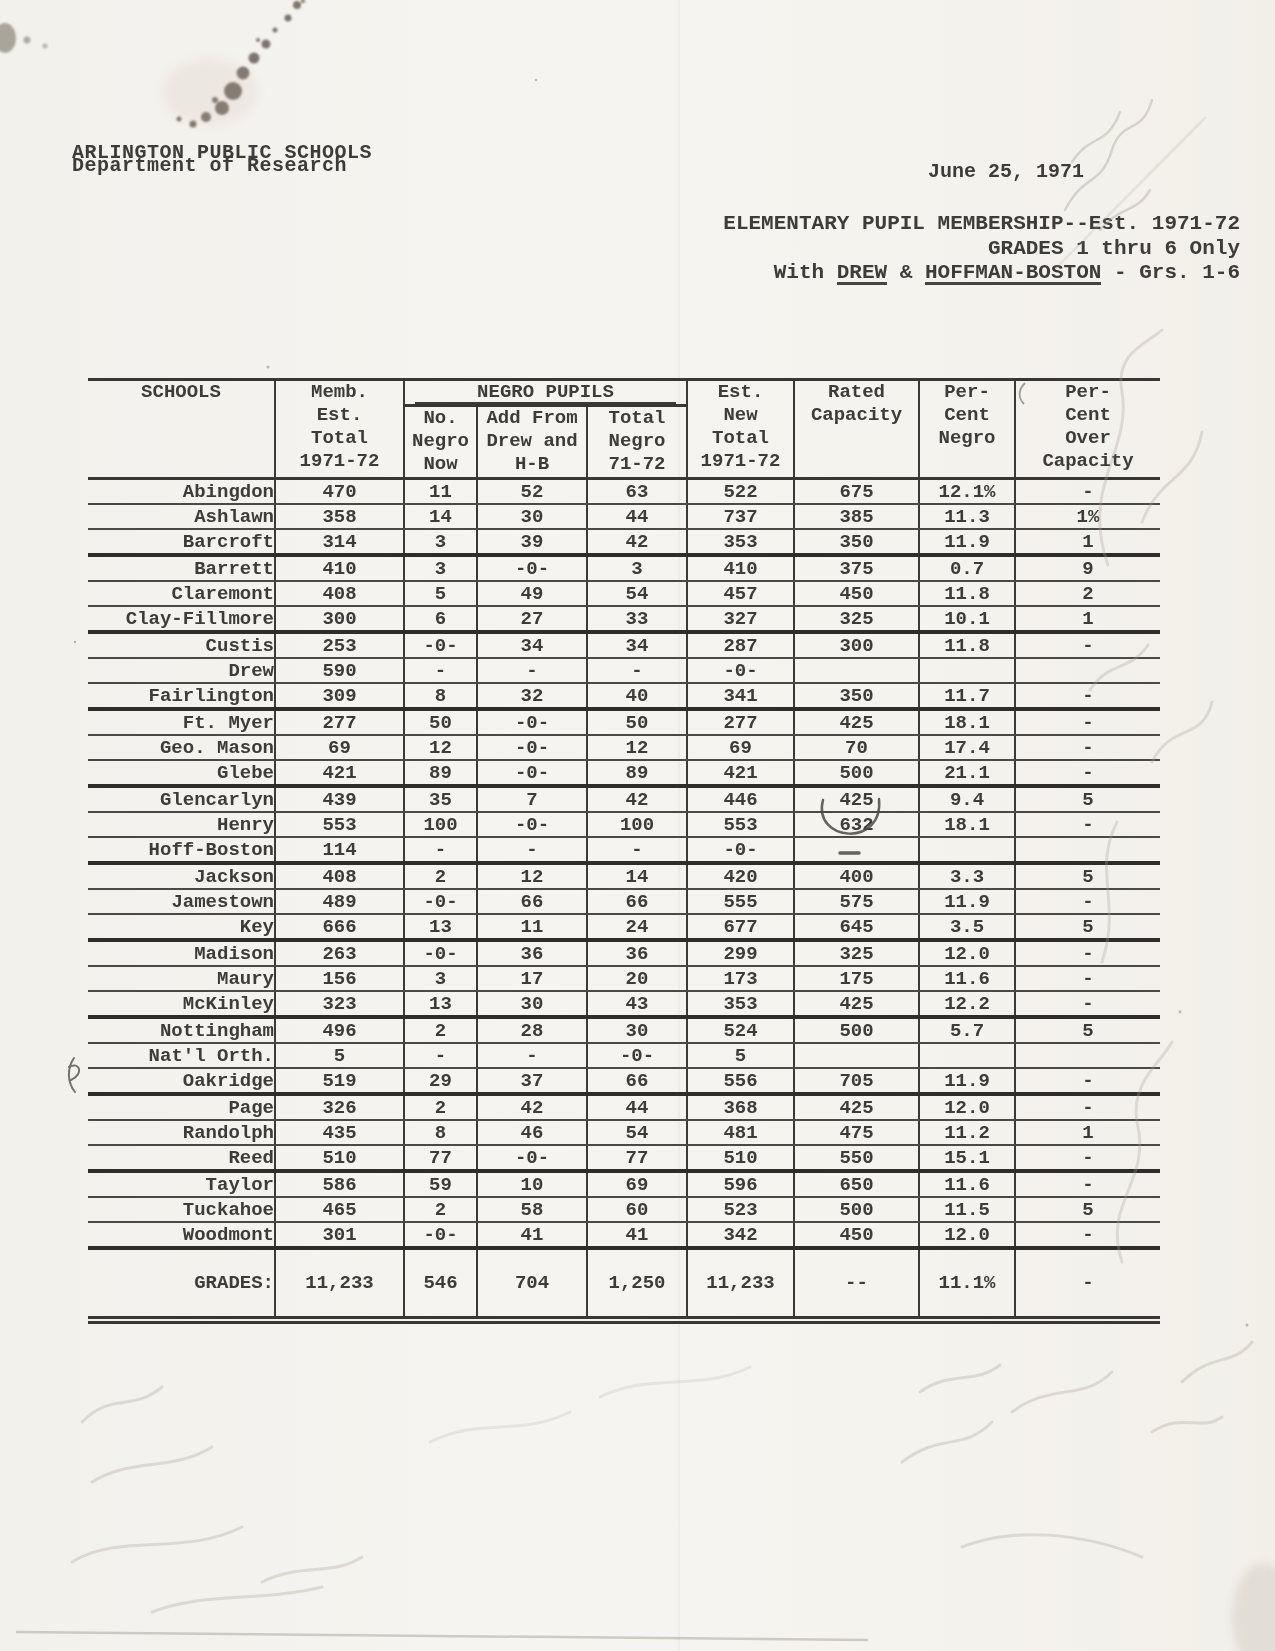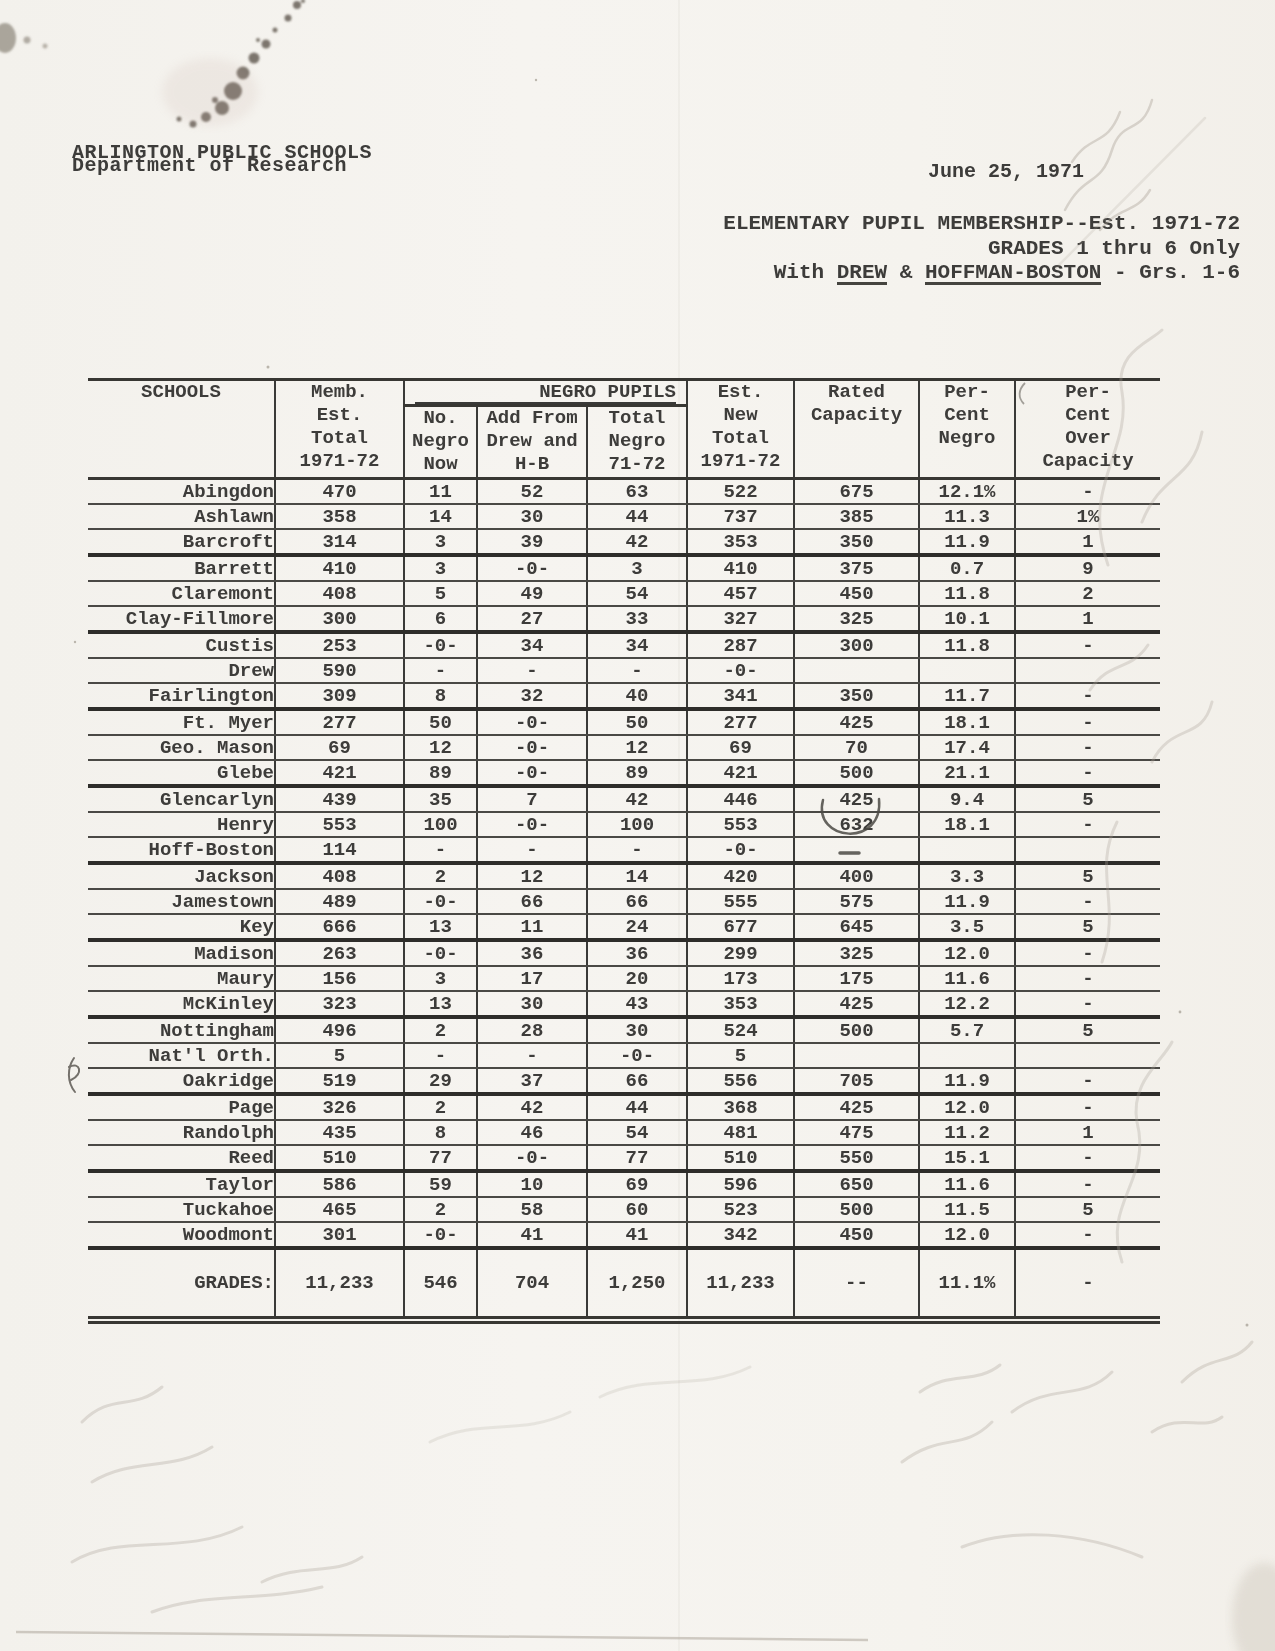--- a/index.html
+++ b/index.html
@@ -22,21 +22,21 @@
     margin-left:8px;
   }
   table.membership th{
     font-weight:700;vertical-align:top;text-align:center;
     white-space:pre-line;line-height:23px;padding:0;
     border-top:3px solid #383733;border-bottom:3px solid #383733;
   }
   th.h-schools,th.h-rated,th.h-pctneg{padding-top:23px;}
   th.h-schools,th.h-memb,th.h-negro,th.h-no,th.h-add,th.h-tot,th.h-est,th.h-rated,th.h-pctneg{border-right:2px solid #3a3a38;}
   th.h-negro{border-bottom:none;height:21px;}
-  th.h-negro .grp{border-bottom:2px solid #3a3a38;margin:0 10px;height:21px;text-align:right;}
+  th.h-negro .grp{border-bottom:2px solid #3a3a38;margin:0 10px;height:21px;}
   tr.subhead th{border-top:none;height:70px;}
   tbody td{
     height:23px;vertical-align:bottom;text-align:center;padding:0;line-height:22px;
     border-bottom:2px solid #4a4945;
   }
   tbody td.school{text-align:right;padding-left:5px;}
   tbody td.b1,tbody td.b2,tbody td.b3,tbody td.b4,tbody td.b5,tbody td.b6,tbody td.b7,tbody td.b8{border-right:2px solid #3a3a38;}
   tbody tr.heavy td{border-bottom:4px solid #2e2d2a;}
   tr.total-row td{
     height:66px;vertical-align:middle;border-bottom:8px double #383733;

